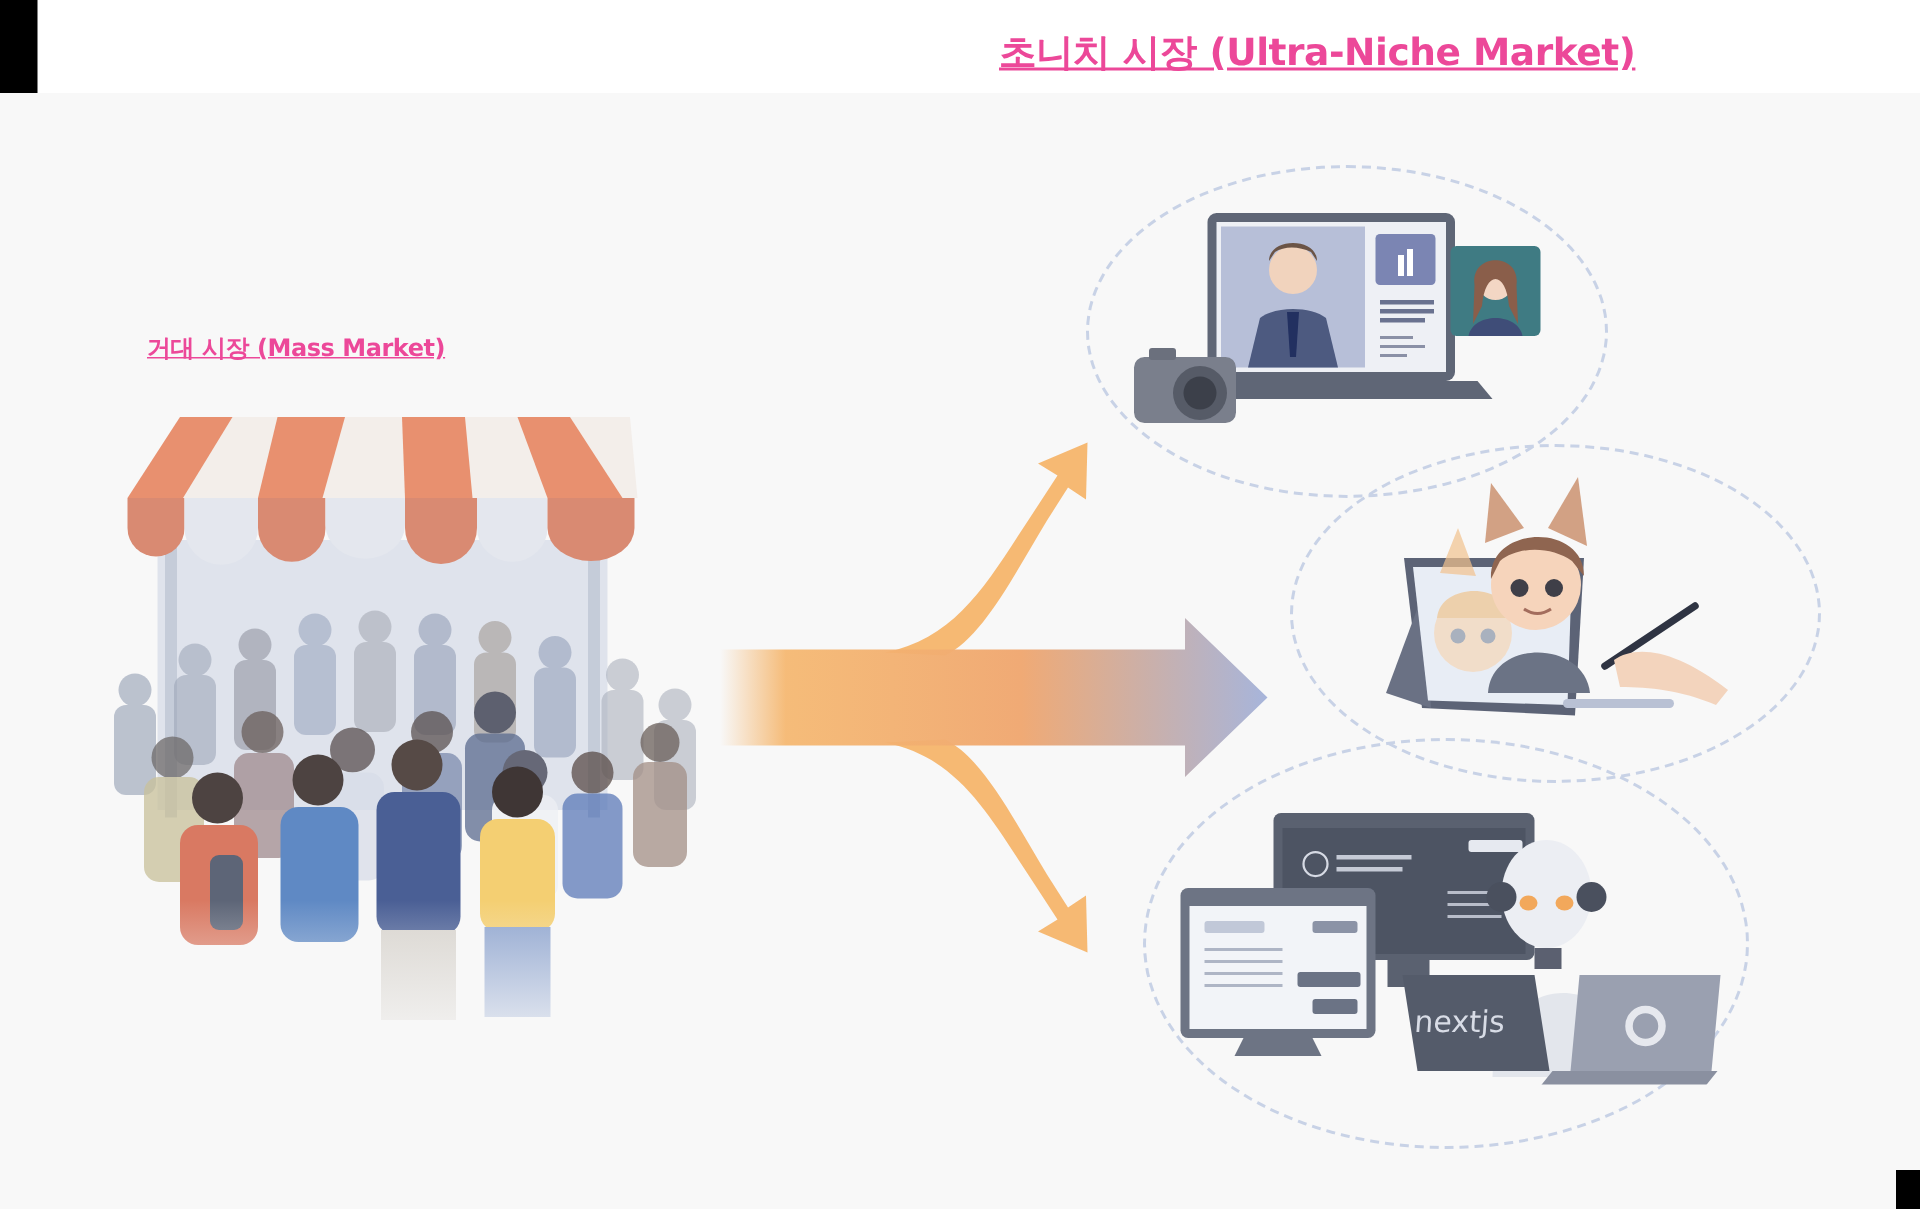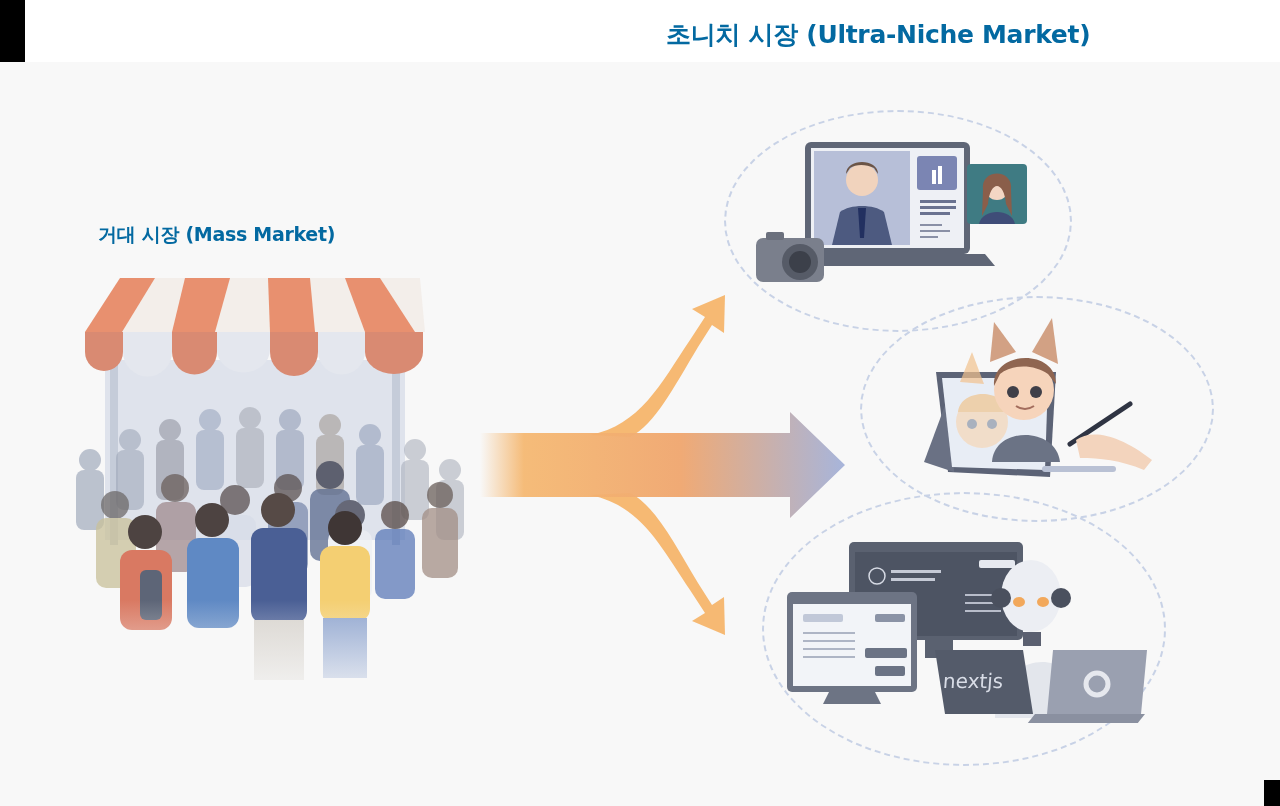--- a/index.html
+++ b/index.html
@@ -1,22 +1,22 @@
 <!DOCTYPE html>
 <html><head>
 <meta charset="utf-8">
 <style>
   html,body{margin:0;padding:0;}
   body{width:1280px;height:806px;position:relative;overflow:hidden;background:#ffffff;font-family:"DejaVu Sans","Liberation Sans",sans-serif;}
   .canvas{position:absolute;left:0;top:62px;width:1280px;height:744px;background:#f8f8f8;}
   .corner-tl{position:absolute;left:0;top:0;width:25px;height:62px;background:#000;}
   .corner-br{position:absolute;right:0;bottom:0;width:16px;height:26px;background:#000;}
-  .title{position:absolute;font-weight:bold;color:#0369a1;white-space:nowrap;letter-spacing:-0.3px;}
+  .title{position:absolute;font-weight:bold;color:#ec4899;white-space:nowrap;letter-spacing:-0.3px;text-decoration:underline;}
   .title-niche{left:666px;top:18px;font-size:25px;}
-  .title-mass{left:98px;top:222px;font-size:19px;}
+  .title-mass{left:98px;top:222px;font-size:16px;}
   .bubble{position:absolute;border:2px dashed #c8d2e6;border-radius:50%;}
   .b1{left:724px;top:110px;width:344px;height:218px;}
   .b2{left:860px;top:296px;width:350px;height:222px;}
   .b3{left:762px;top:492px;width:400px;height:270px;}
   svg{position:absolute;}
 </style>
 </head>
 <body>
 
 <div class="corner-tl"></div>

